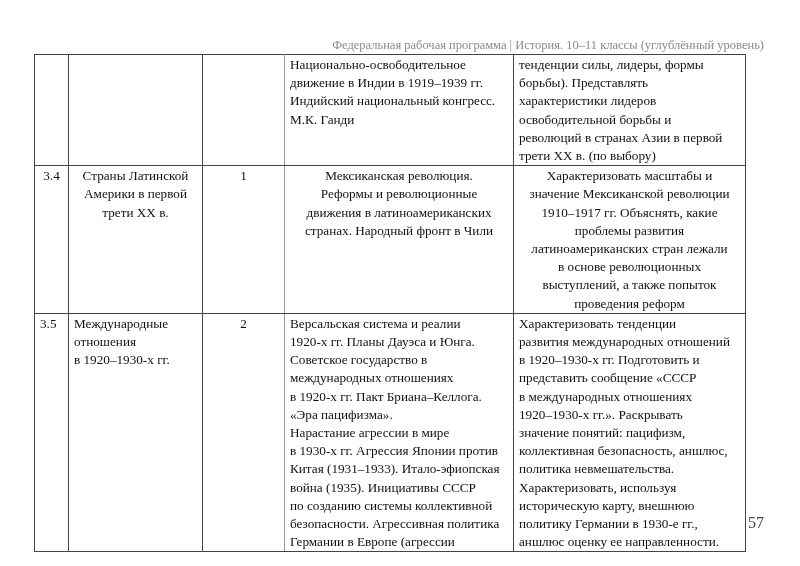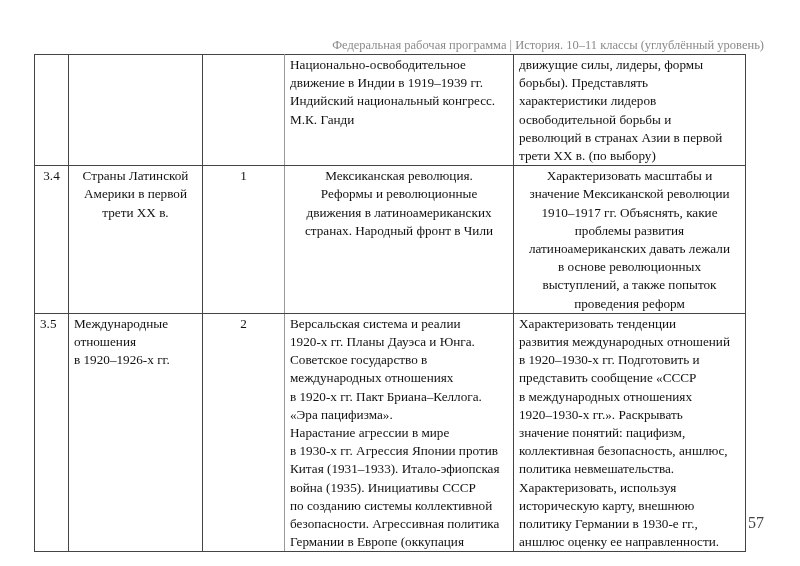--- a/index.html
+++ b/index.html
@@ -83,21 +83,21 @@
       <td></td>
       <td></td>
       <td class="col-hours"></td>
       <td class="col-content">
         <span class="line">Национально-освободительное</span>
         <span class="line">движение в Индии в 1919–1939 гг.</span>
         <span class="line">Индийский национальный конгресс.</span>
         <span class="line">М.К. Ганди</span>
       </td>
       <td>
-        <span class="line">движущие силы, лидеры, формы</span>
+        <span class="line">тенденции силы, лидеры, формы</span>
         <span class="line">борьбы). Представлять</span>
         <span class="line">характеристики лидеров</span>
         <span class="line">освободительной борьбы и</span>
         <span class="line">революций в странах Азии в первой</span>
         <span class="line">трети XX в. (по выбору)</span>
       </td>
     </tr>
 
     <tr class="row-b">
       <td>3.4</td>
@@ -111,49 +111,49 @@
         <span class="line">Мексиканская революция.</span>
         <span class="line">Реформы и революционные</span>
         <span class="line">движения в латиноамериканских</span>
         <span class="line">странах. Народный фронт в Чили</span>
       </td>
       <td>
         <span class="line">Характеризовать масштабы и</span>
         <span class="line">значение Мексиканской революции</span>
         <span class="line">1910–1917 гг. Объяснять, какие</span>
         <span class="line">проблемы развития</span>
-        <span class="line">латиноамериканских давать лежали</span>
+        <span class="line">латиноамериканских стран лежали</span>
         <span class="line">в основе революционных</span>
         <span class="line">выступлений, а также попыток</span>
         <span class="line">проведения реформ</span>
       </td>
     </tr>
 
     <tr class="row-c">
       <td>3.5</td>
       <td>
         <span class="line">Международные</span>
         <span class="line">отношения</span>
-        <span class="line">в 1920–1926-х гг.</span>
+        <span class="line">в 1920–1930-х гг.</span>
       </td>
       <td class="col-hours">2</td>
       <td class="col-content">
         <span class="line">Версальская система и реалии</span>
         <span class="line">1920-х гг. Планы Дауэса и Юнга.</span>
         <span class="line">Советское государство в</span>
         <span class="line">международных отношениях</span>
         <span class="line">в 1920-х гг. Пакт Бриана–Келлога.</span>
         <span class="line">«Эра пацифизма».</span>
         <span class="line">Нарастание агрессии в мире</span>
         <span class="line">в 1930-х гг. Агрессия Японии против</span>
         <span class="line">Китая (1931–1933). Итало-эфиопская</span>
         <span class="line">война (1935). Инициативы СССР</span>
         <span class="line">по созданию системы коллективной</span>
         <span class="line">безопасности. Агрессивная политика</span>
-        <span class="line">Германии в Европе (оккупация</span>
+        <span class="line">Германии в Европе (агрессии</span>
       </td>
       <td>
         <span class="line">Характеризовать тенденции</span>
         <span class="line">развития международных отношений</span>
         <span class="line">в 1920–1930-х гг. Подготовить и</span>
         <span class="line">представить сообщение «СССР</span>
         <span class="line">в международных отношениях</span>
         <span class="line">1920–1930-х гг.». Раскрывать</span>
         <span class="line">значение понятий: пацифизм,</span>
         <span class="line">коллективная безопасность, аншлюс,</span>

